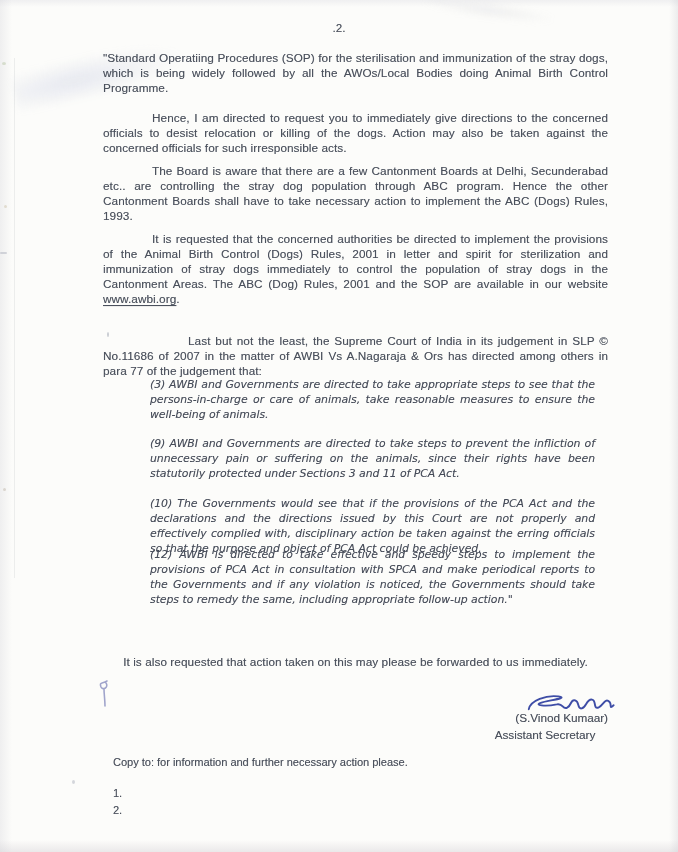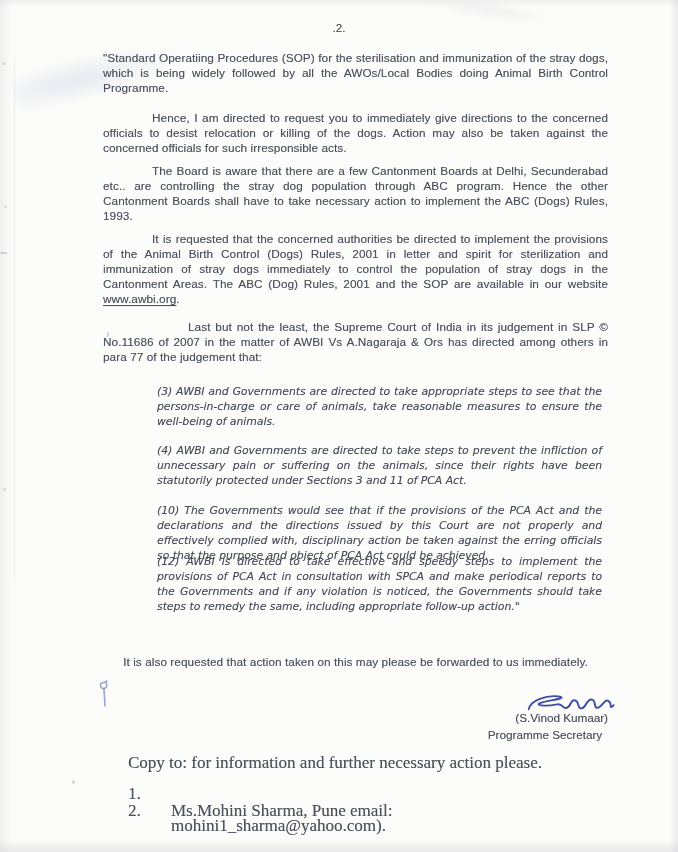--- a/index.html
+++ b/index.html
@@ -16,52 +16,51 @@
   }
   .para{
     position:absolute;left:103px;width:505px;margin:0;
     font-size:11.7px;line-height:15px;text-align:justify;
     letter-spacing:.1px;
     text-shadow:.2px .2px .35px rgba(74,80,92,.45);
   }
   .indent{text-indent:49px;}
   .indent-lg{text-indent:85px;}
   .quote{
-    position:absolute;left:143px;width:445px;margin:14px;
+    position:absolute;left:143px;width:445px;margin:7px;
     font-family:"DejaVu Sans", sans-serif;font-style:italic;
     font-size:10.8px;line-height:15px;text-align:justify;
     color:#454b58;text-shadow:.2px .2px .35px rgba(69,75,88,.4);
   }
   .page-number{position:absolute;top:22px;left:0;width:100%;text-align:center;
     font-size:11.5px;color:#4a505c;text-shadow:.2px .2px .3px rgba(74,80,92,.45);}
   .p1{top:50px;}
   .p2{top:110px;}
   .p3{top:163px;}
   .p4{top:231px;}
-  .p5{top:319px;}
+  .p5{top:333px;}
   .q3{top:370px;}
   .q4{top:429px;}
   .q10{top:489px;}
   .q12{top:540px;}
   .p6{top:654px;text-align:center;}
   .weblink{text-decoration:underline;text-underline-offset:2px;}
   .closing{
     position:absolute;top:679px;left:448px;width:160px;text-align:right;
     font-size:11.7px;line-height:15px;
     text-shadow:.2px .2px .35px rgba(74,80,92,.45);
   }
   .closing .name{margin-top:31px;text-align:right;padding-left:38px;}
   .closing .title{text-align:center;padding-left:34px;margin-top:2px;}
   .sig{position:absolute;top:690px;left:520px;width:104px;height:32px;}
   .penmark{position:absolute;top:678px;left:94px;width:22px;height:32px;opacity:.8;}
   .copyto{
-    position:absolute;left:128px;top:755px;width:480px;
-    font-size:17px;line-height:15px;
+    position:absolute;left:113px;top:755px;width:480px;
+    font-size:11px;line-height:15px;
     text-shadow:.2px .2px .35px rgba(74,80,92,.45);
-    font-family:Liberation Serif, serif;
   }
   .copy-items{margin-top:16px;}
   .copy-item{display:flex;margin-top:2px;}
   .copy-item .num{width:43px;flex:0 0 43px;}
   
   .smudge{position:absolute;left:12px;top:52px;width:175px;height:42px;
     background:radial-gradient(ellipse at 35% 55%, rgba(148,158,198,.20), rgba(148,158,198,0) 70%);
     transform:rotate(-13deg);filter:blur(3px);}
   .smudge-tr{position:absolute;right:120px;top:2px;width:140px;height:16px;
     background:radial-gradient(ellipse at 50% 50%, rgba(170,172,182,.18), rgba(170,172,182,0) 70%);
@@ -97,48 +96,47 @@
 
   <p class="para indent p2">Hence, I am directed to request you to immediately give directions to the concerned officials to desist relocation or killing of the dogs. Action may also be taken against the concerned officials for such irresponsible acts.</p>
 
   <p class="para indent p3">The Board is aware that there are a few Cantonment Boards at Delhi, Secunderabad etc.. are controlling the stray dog population through ABC program. Hence the other Cantonment Boards shall have to take necessary action to implement the ABC (Dogs) Rules, 1993.</p>
 
   <p class="para indent p4"><span>It is requested that the concerned authorities be directed to implement the provisions of the Animal Birth Control (Dogs) Rules, 2001 in letter and spirit for sterilization and immunization of stray dogs immediately to control the population of stray dogs in the Cantonment Areas. The ABC (Dog) Rules, 2001 and the SOP are available in our website </span><span class="weblink">www.awbi.org</span><span>.</span></p>
 
   <p class="para indent-lg p5">Last but not the least, the Supreme Court of India in its judgement in SLP © No.11686 of 2007 in the matter of AWBI Vs A.Nagaraja &amp; Ors has directed among others in para 77 of the judgement that:</p>
 
   <p class="quote q3">(3) AWBI and Governments are directed to take appropriate steps to see that the persons-in-charge or care of animals, take reasonable measures to ensure the well-being of animals.</p>
-  <p class="quote q4">(4) AWBI and Governments are directed to take steps to prevent the infliction of unnecessary pain or suffering on the animals, since their rights have been statutorily protected under Sections 3 and 11 of PCA Act.</p>
+  <p class="quote q4">(9) AWBI and Governments are directed to take steps to prevent the infliction of unnecessary pain or suffering on the animals, since their rights have been statutorily protected under Sections 3 and 11 of PCA Act.</p>
   <p class="quote q10">(10) The Governments would see that if the provisions of the PCA Act and the declarations and the directions issued by this Court are not properly and effectively complied with, disciplinary action be taken against the erring officials so that the purpose and object of PCA Act could be achieved.</p>
   <p class="quote q12">(12) AWBI is directed to take effective and speedy steps to implement the provisions of PCA Act in consultation with SPCA and make periodical reports to the Governments and if any violation is noticed, the Governments should take steps to remedy the same, including appropriate follow-up action."</p>
 
   <p class="para p6">It is also requested that action taken on this may please be forwarded to us immediately.</p>
 
   <svg class="penmark" viewBox="0 0 22 32">
     <path d="M13,3 C8,6 5,4 7,9 C9,13 15,9 12,5 M10,11 C10,16 11,22 11,28" fill="none" stroke="#8a8fc0" stroke-width="1.6" stroke-linecap="round"></path>
   </svg>
 
   <div class="closing">
     <div class="name">(S.Vinod Kumaar)</div>
-    <div class="title">Programme Secretary</div>
+    <div class="title">Assistant Secretary</div>
   </div>
 
   <svg class="sig" viewBox="0 0 120 40">
     <path d="M6,24 C8,13 28,6 43,8 C57,10 30,13 21,16 C12,19 26,21 41,18
              C49,16 48,25 54,22 C60,19 58,11 64,13 C70,15 66,24 72,23
              C78,22 78,11 85,12 C91,13 86,24 93,22 C99,20 101,9 107,15
              C110,18 106,25 112,19" fill="none" stroke="#2e3e9e" stroke-width="2.4" stroke-linecap="round" opacity="0.92"></path>
   </svg>
 
   <div class="copyto">
     <div>Copy to: for information and further necessary action please.</div>
     <div class="copy-items">
       <div class="copy-item">
         <span class="num">1.</span>
       </div>
       <div class="copy-item">
         <span class="num">2.</span>
-        <span>Ms.Mohini Sharma, Pune email: mohini1_sharma@yahoo.com).</span>
       </div>
     </div>
   </div>
 
 </div>
 
 </body></html>

